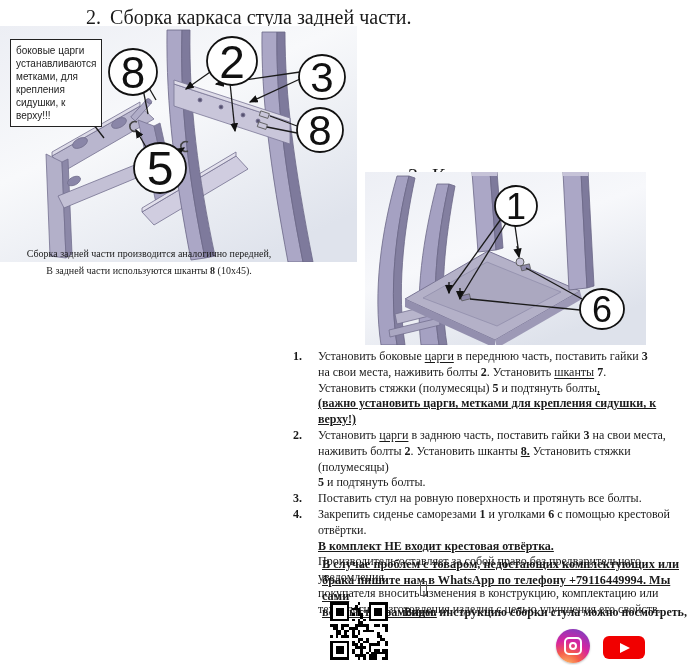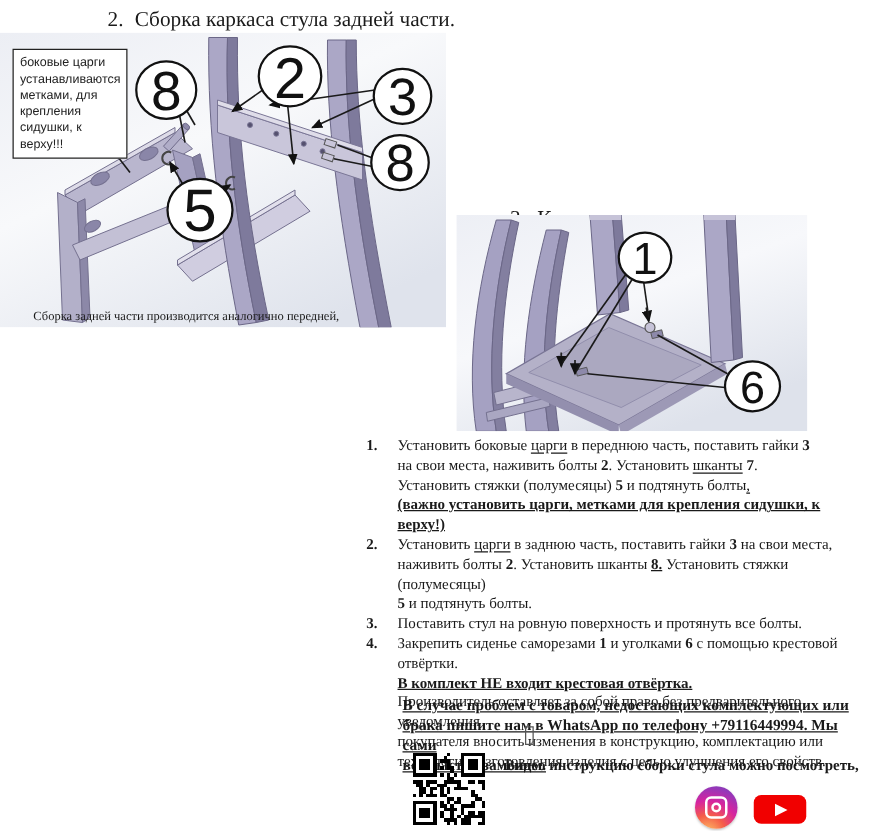--- a/index.html
+++ b/index.html
@@ -1,19 +1,19 @@
 <!DOCTYPE html>
 <html><head>
 <meta charset="utf-8">
 <style>
   html,body{margin:0;padding:0;background:#fff;}
   .page{position:relative;width:700px;height:665px;background:#ffffff;overflow:hidden;
         font-family:"Liberation Serif",serif;color:#1a1a1a;}
   .abs{position:absolute;}
-  .title{font-size:17px;white-space:nowrap;}
+  .title{font-size:20px;white-space:nowrap;}
   .title .num{margin-right:9px;}
   .fig{overflow:hidden;}
   .fig svg{display:block;}
   .notebox{position:absolute;left:10px;top:13px;width:80px;background:#fff;border:1.6px solid #222;
            padding:4px 5px;font-family:"Liberation Sans",sans-serif;font-size:10px;line-height:13px;color:#222;}
   .caption{left:0;top:246px;width:298px;text-align:center;font-size:10px;line-height:16.5px;}
   .steps{left:293px;top:349px;width:404px;font-size:12px;line-height:15.8px;}
   .step{display:flex;}
   .stepnum{flex:none;width:25px;font-weight:700;}
   .stext{flex:1;}
@@ -150,20 +150,21 @@
             <ellipse cx="160" cy="142" rx="26" ry="25" fill="#fff" stroke="#111" stroke-width="1.8"></ellipse>
           <text class="co" x="160" y="159" font-size="48" text-anchor="middle">5</text>
           </g>
       </g>
     </svg>
     <div class="notebox">боковые царги устанавливаются метками, для крепления сидушки, к верху!!!</div>
   </div>
 
   <div class="abs caption">
     <div><span>Сборка задней части производится аналогично передней,</span></div>
+    <div><span>В задней части используются шканты </span><span class="b">8</span><span> (10x45).</span></div>
   </div>
 
   <div class="abs title" style="left:408px;top:141px;margin-top:24px;">
     <span class="num">3.</span><span>Крепление сидушки.</span>
   </div>
 
   <div class="abs fig" style="left:365px;top:172px;width:281px;height:173px;">
     <svg width="281" height="173" viewBox="0 0 281 173">
       <defs>
         <linearGradient id="g2" x1="0" y1="0" x2="0.6" y2="1">

